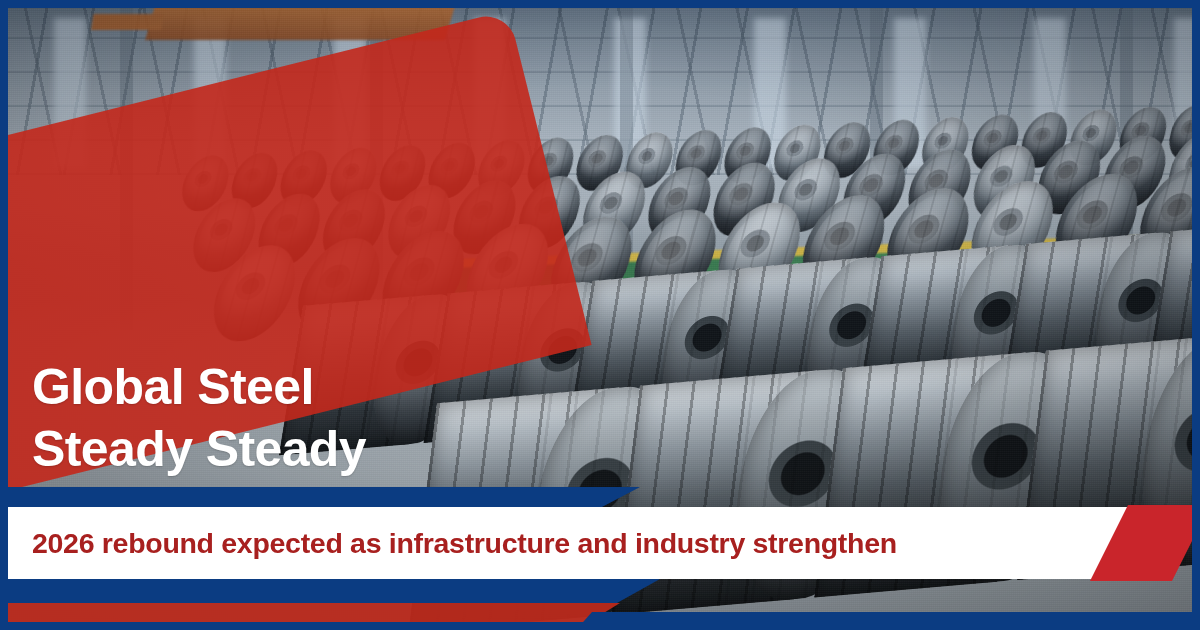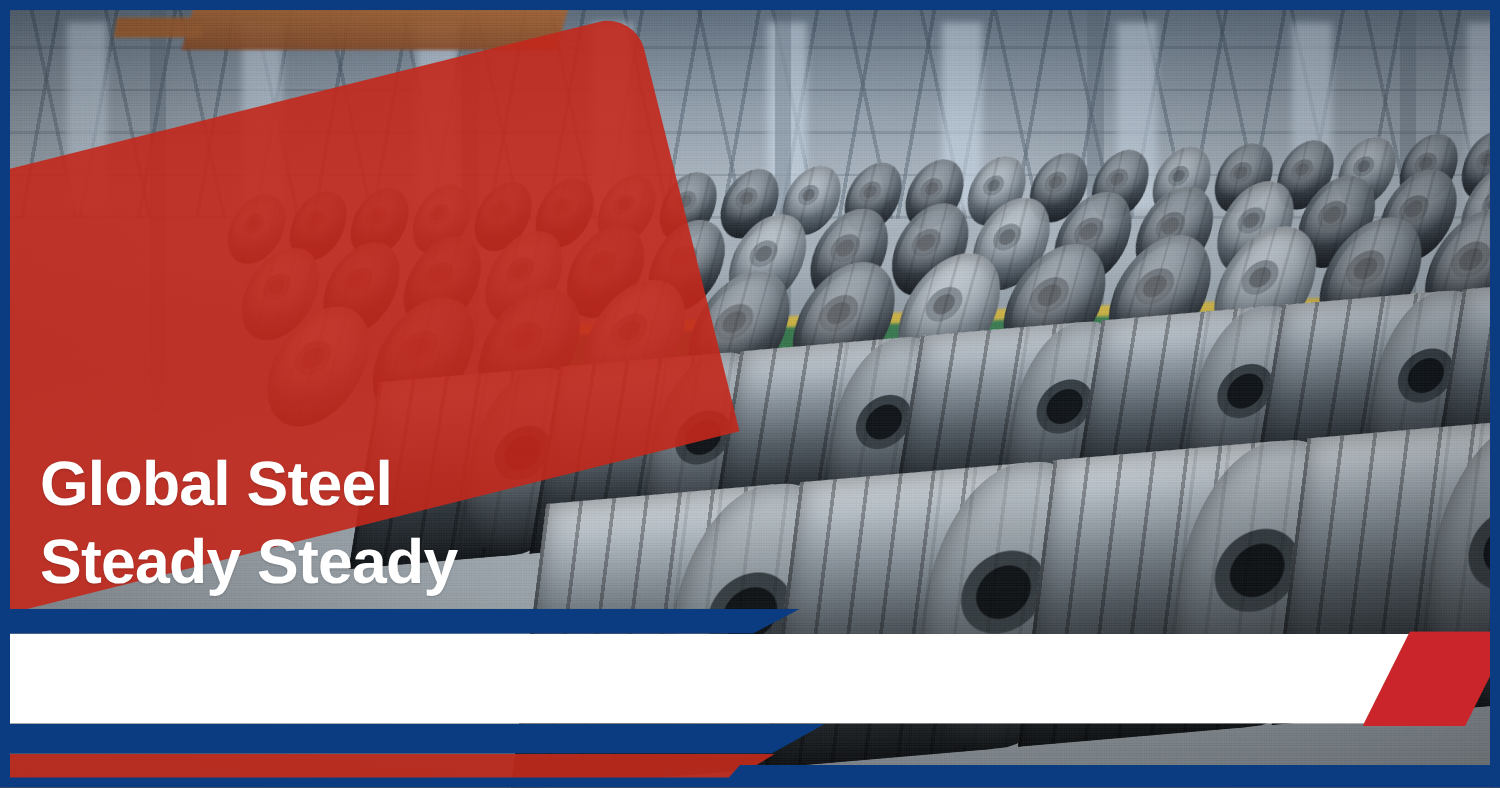--- a/index.html
+++ b/index.html
@@ -346,20 +346,21 @@
 
   <h1 id="headline">
     <span class="l">Global Steel</span>
     <span class="l">Steady Steady</span>
   </h1>
 
   <div id="blue-slant"></div>
 
   <div id="white-banner"></div>
   <div id="red-accent"></div>
+  <div id="subhead">2026 rebound expected as infrastructure and industry strengthen</div>
 
   <div id="blue-bar-2"></div>
   <div id="red-bar-2"></div>
   <div id="blue-bar-bottom"></div>
 
   <div id="frame"></div>
   <div id="frame-bottom"></div>
 </div>
 
 </body></html>

